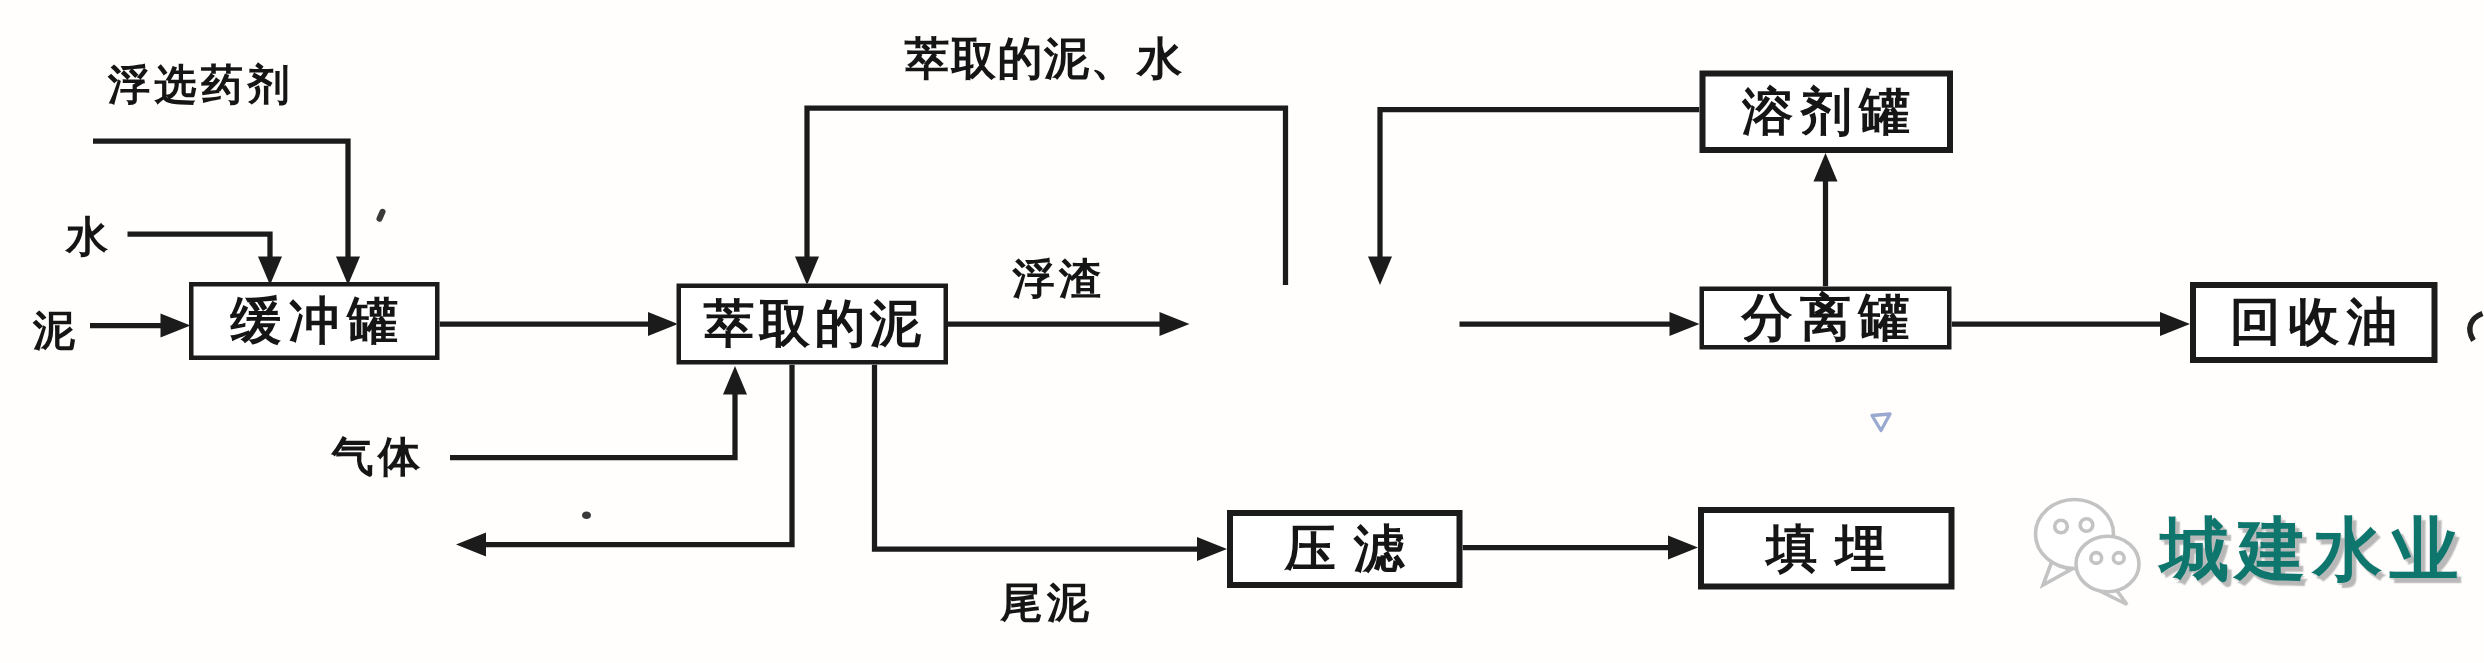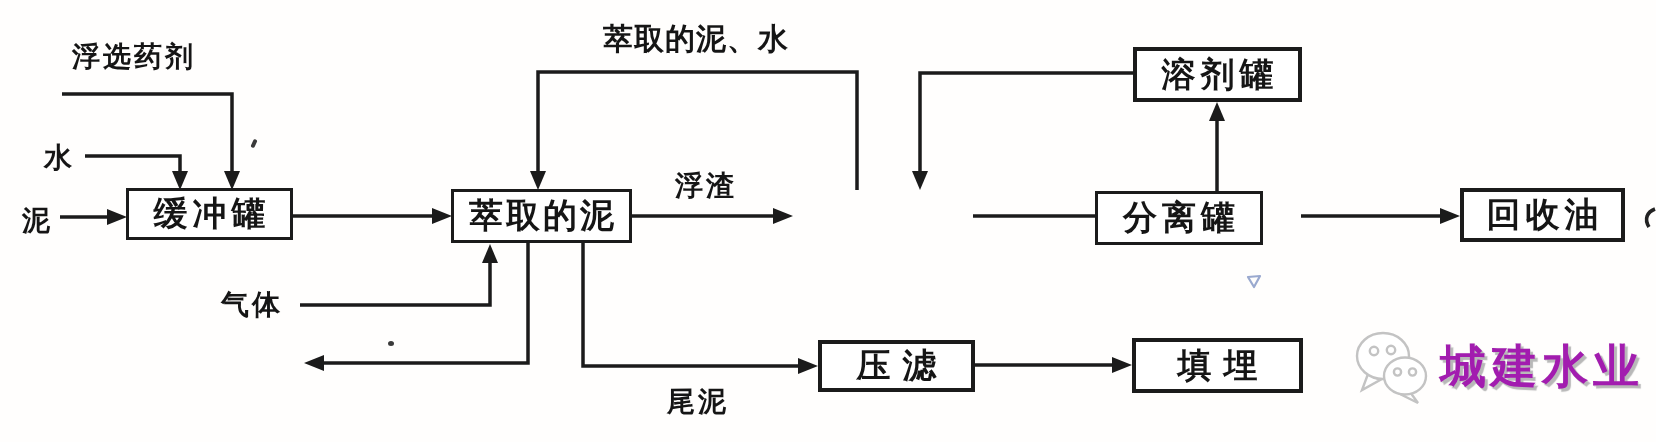--- a/index.html
+++ b/index.html
@@ -24,21 +24,21 @@
   .lbl {
     position:absolute; font-weight:700; font-size:28px; color:#151515;
     letter-spacing:3px; white-space:nowrap;
   }
   .lbl.small { font-size:30px; letter-spacing:1px; }
   .watermark {
     position:absolute; left:1352px; top:328px; height:78px;
     display:flex; align-items:center; gap:8px;
   }
   .wm-text {
-    font-weight:700; font-size:46px; letter-spacing:5px; color:#a21caf;
+    font-weight:700; font-size:46px; letter-spacing:5px; color:#0f766e;
     text-shadow:3px 3px 1px #b8b8b8, 1px 1px 0 #d9d9d9, 0 0 1px #e3e3e3;
     white-space:nowrap;
   }
   .speck { position:absolute; background:#3a3a3a; }
   .artifact-svg { position:absolute; }
 </style>
 </head>
 <body>
 
 <div class="canvas">
@@ -122,21 +122,21 @@
 
   <div class="box" style="left:451px;top:189px;width:181px;height:54px">
     <span class="box-label" style="letter-spacing:3px;text-indent:3px">萃取的泥</span>
   </div>
 
 
   <div class="box thick" style="left:1133px;top:47px;width:169px;height:55px">
     <span class="box-label">溶剂罐</span>
   </div>
 
-  <div class="box" style="left:1095px;top:191px;width:168px;height:54px">
+  <div class="box" style="left:1133px;top:191px;width:168px;height:42px">
     <span class="box-label">分离罐</span>
   </div>
 
   <div class="box thick" style="left:1460px;top:188px;width:165px;height:54px">
     <span class="box-label">回收油</span>
   </div>
 
   <div class="box thick" style="left:818px;top:340px;width:157px;height:52px">
     <span class="box-label wide">压滤</span>
   </div>

